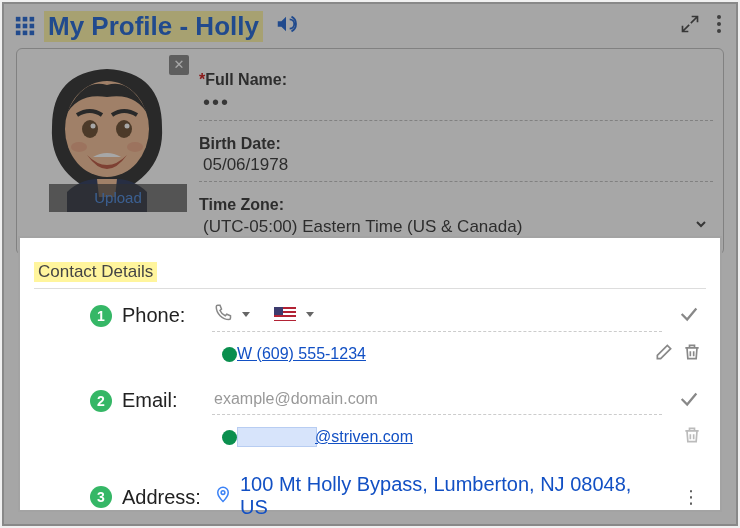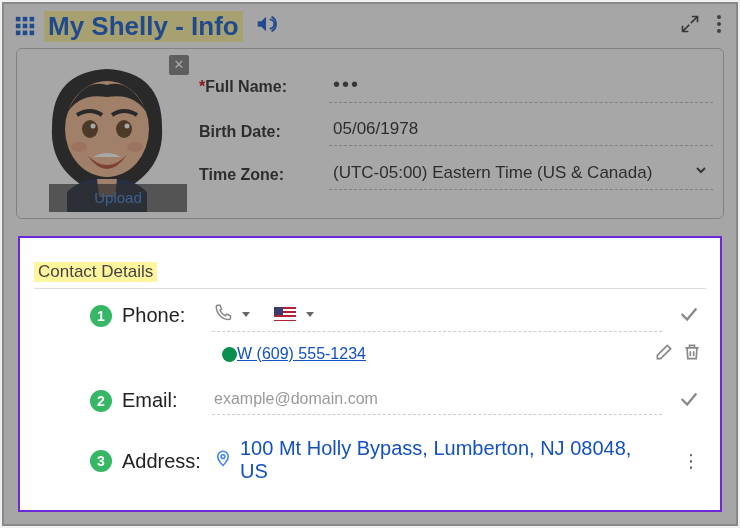--- a/index.html
+++ b/index.html
@@ -91,22 +91,22 @@
     line-height: 28px;
     font-size: 15px;
     margin-top: 13px;
   }
   .fields {
     flex: 1;
     padding-top: 4px;
   }
   .field-row {
     display: flex;
-    align-items: center;
     padding: 10px 0 4px 0;
+    flex-direction: column;
   }
   .field-label {
     width: 130px;
     font-weight: 600;
     color: #222;
     font-size: 16px;
   }
   .req { color: #c00; }
   .field-value {
     flex: 1;
@@ -125,21 +125,21 @@
     padding-right: 6px;
   }
 
   
   .highlight-panel {
     position: absolute;
     left: 14px;
     right: 14px;
     top: 232px;
     bottom: 12px;
-    border: 2px solid #6d28d9;
+    border: 2px solid #a3a3a3;
     background: #fff;
     z-index: 10;
     padding: 24px 14px 8px 14px;
   }
   .section-title {
     font-size: 17px;
     color: #444;
     background: #fff59d;
     padding: 0 4px;
     display: inline-block;
@@ -257,21 +257,21 @@
             <rect x="17" y="2" width="5" height="5"></rect>
             <rect x="2" y="9.5" width="5" height="5"></rect>
             <rect x="9.5" y="9.5" width="5" height="5"></rect>
             <rect x="17" y="9.5" width="5" height="5"></rect>
             <rect x="2" y="17" width="5" height="5"></rect>
             <rect x="9.5" y="17" width="5" height="5"></rect>
             <rect x="17" y="17" width="5" height="5"></rect>
           </g>
         </svg>
     </span>
-    <span class="page-title">My Shelly - Info</span>
+    <span class="page-title">My Profile - Holly</span>
     <span class="speaker-icon">
       <svg width="22" height="22" viewBox="0 0 24 24" fill="#0b57d0">
           <path d="M3 9v6h4l5 5V4L7 9H3z"></path>
           <path d="M16 7a5 5 0 010 10" fill="none" stroke="#0b57d0" stroke-width="2"></path>
           <path d="M18 4a9 9 0 010 16" fill="none" stroke="#0b57d0" stroke-width="2"></path>
         </svg>
     </span>
     <span class="header-spacer"></span>
     <span class="expand-icon">
       <svg width="20" height="20" viewBox="0 0 24 24" fill="none" stroke="#333" stroke-width="2">
@@ -388,20 +388,31 @@
         <span>example@domain.com</span>
         <span style="flex:1"></span>
       </div>
       <span class="check-icon">
         <svg width="22" height="22" viewBox="0 0 24 24" fill="none" stroke="#888" stroke-width="2.5">
             <path d="M4 12l6 6L20 6"></path>
           </svg>
       </span>
     </div>
 
+    <div class="subrow">
+      <span class="green-dot"></span>
+      <span class="redact-box"></span>
+        <a class="link nolink" style="text-decoration:underline;margin-left:-2px">@striven.com</a>
+      <span class="sub-spacer"></span>
+      <span class="action-icon">
+        <svg width="20" height="20" viewBox="0 0 24 24" fill="none" stroke="#bbb" stroke-width="2">
+            <path d="M4 7h16M9 7V4h6v3M6 7l1 13h10l1-13M10 11v6M14 11v6"></path>
+          </svg>
+      </span>
+    </div>
 
     
     <div class="contact-row" style="margin-top:10px">
       <div class="step-badge">3</div>
       <div class="contact-label">Address:</div>
       <div class="contact-field noborder">
         <span class="pin-icon">
           <svg width="18" height="18" viewBox="0 0 24 24" fill="none" stroke="#3b82f6" stroke-width="2">
               <path d="M12 22s7-7 7-12a7 7 0 10-14 0c0 5 7 12 7 12z"></path>
               <circle cx="12" cy="10" r="2.5"></circle>

